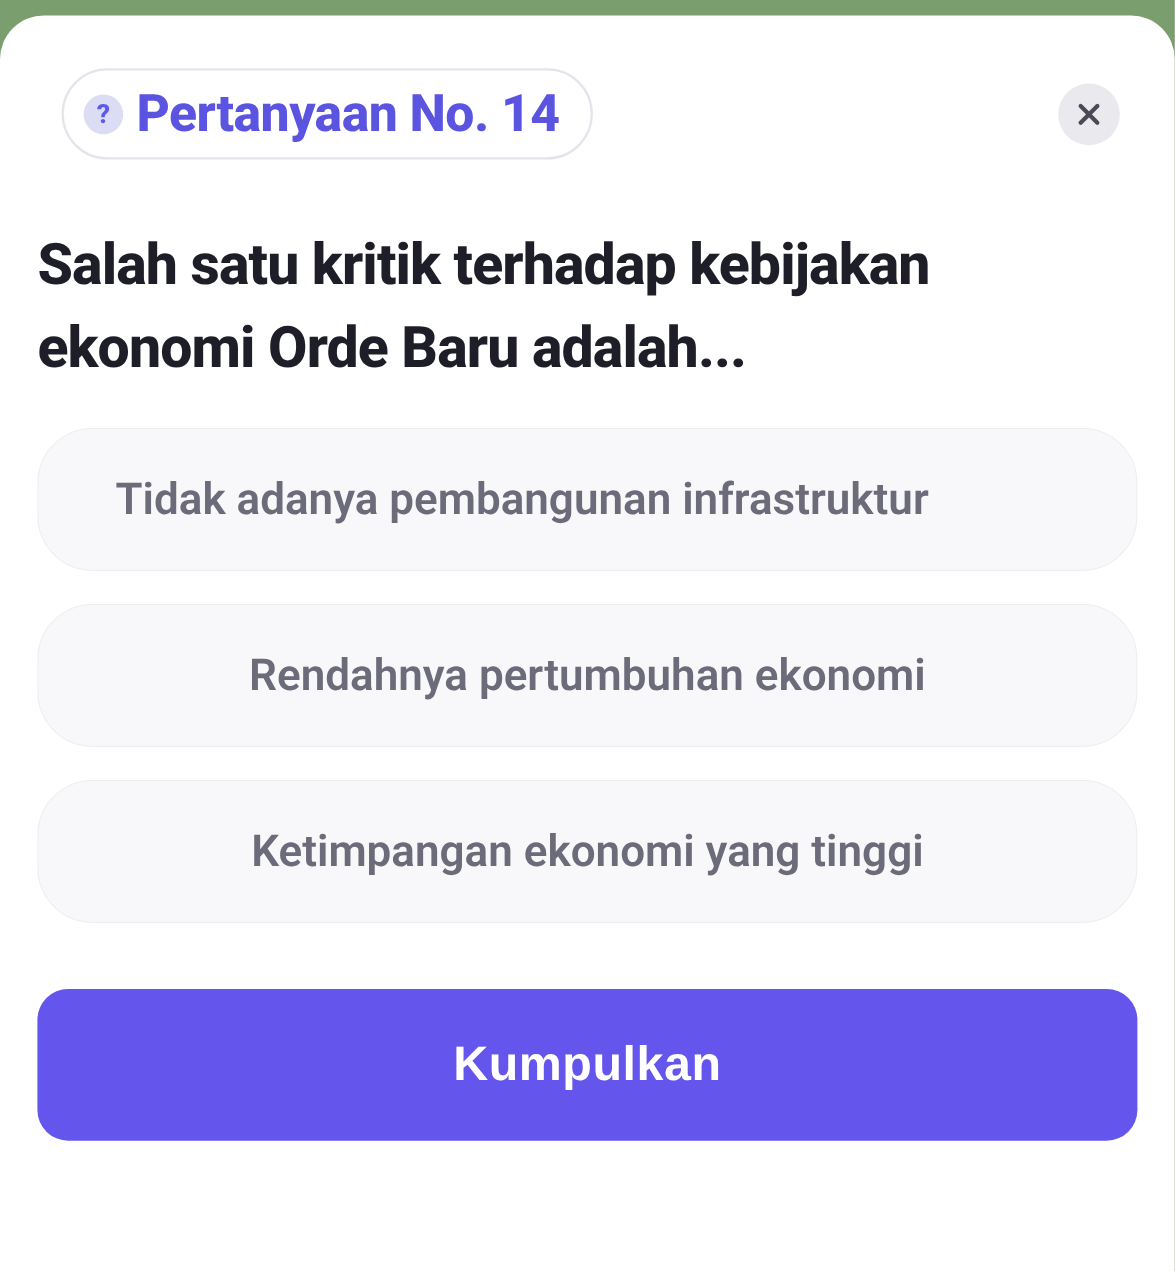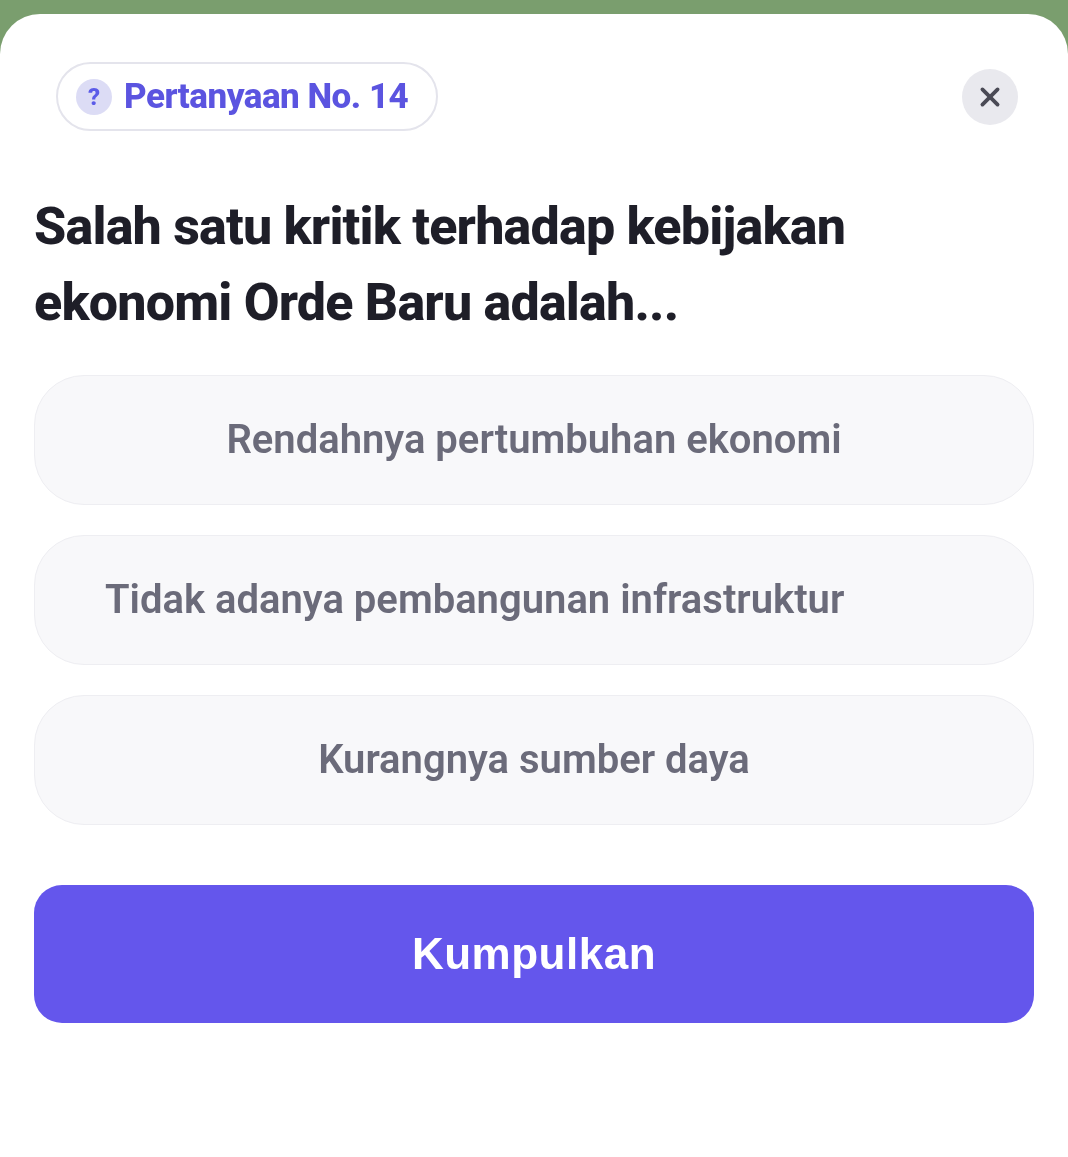--- a/index.html
+++ b/index.html
@@ -46,21 +46,21 @@
       display: flex;
       align-items: center;
       justify-content: center;
       color: #5b5be8;
       font-weight: 800;
       font-size: 24px;
     }
     .question-label {
       color: #5b54e0;
       font-weight: 800;
-      font-size: 35px;
+      font-size: 47px;
       letter-spacing: -0.5px;
     }
     .close-button {
       width: 56px;
       height: 56px;
       border-radius: 50%;
       background: #e9e9ee;
       border: none;
       display: flex;
       align-items: center;
@@ -132,19 +132,19 @@
       <svg viewBox="0 0 24 24" fill="none" stroke="#4a4a55" stroke-width="3.5" stroke-linecap="round">
         <line x1="5" y1="5" x2="19" y2="19"></line>
         <line x1="19" y1="5" x2="5" y2="19"></line>
       </svg>
     </button>
   </div>
 
   <h1 class="question-text">Salah satu kritik terhadap kebijakan ekonomi Orde Baru adalah...</h1>
 
   <div class="options">
+    <div class="option left-align">Tidak adanya pembangunan infrastruktur</div>
     <div class="option">Rendahnya pertumbuhan ekonomi</div>
-    <div class="option left-align">Tidak adanya pembangunan infrastruktur</div>
-    <div class="option">Kurangnya sumber daya</div>
+    <div class="option">Ketimpangan ekonomi yang tinggi</div>
   </div>
 
   <button class="submit-button">Kumpulkan</button>
 </div>
 
 </body></html>

